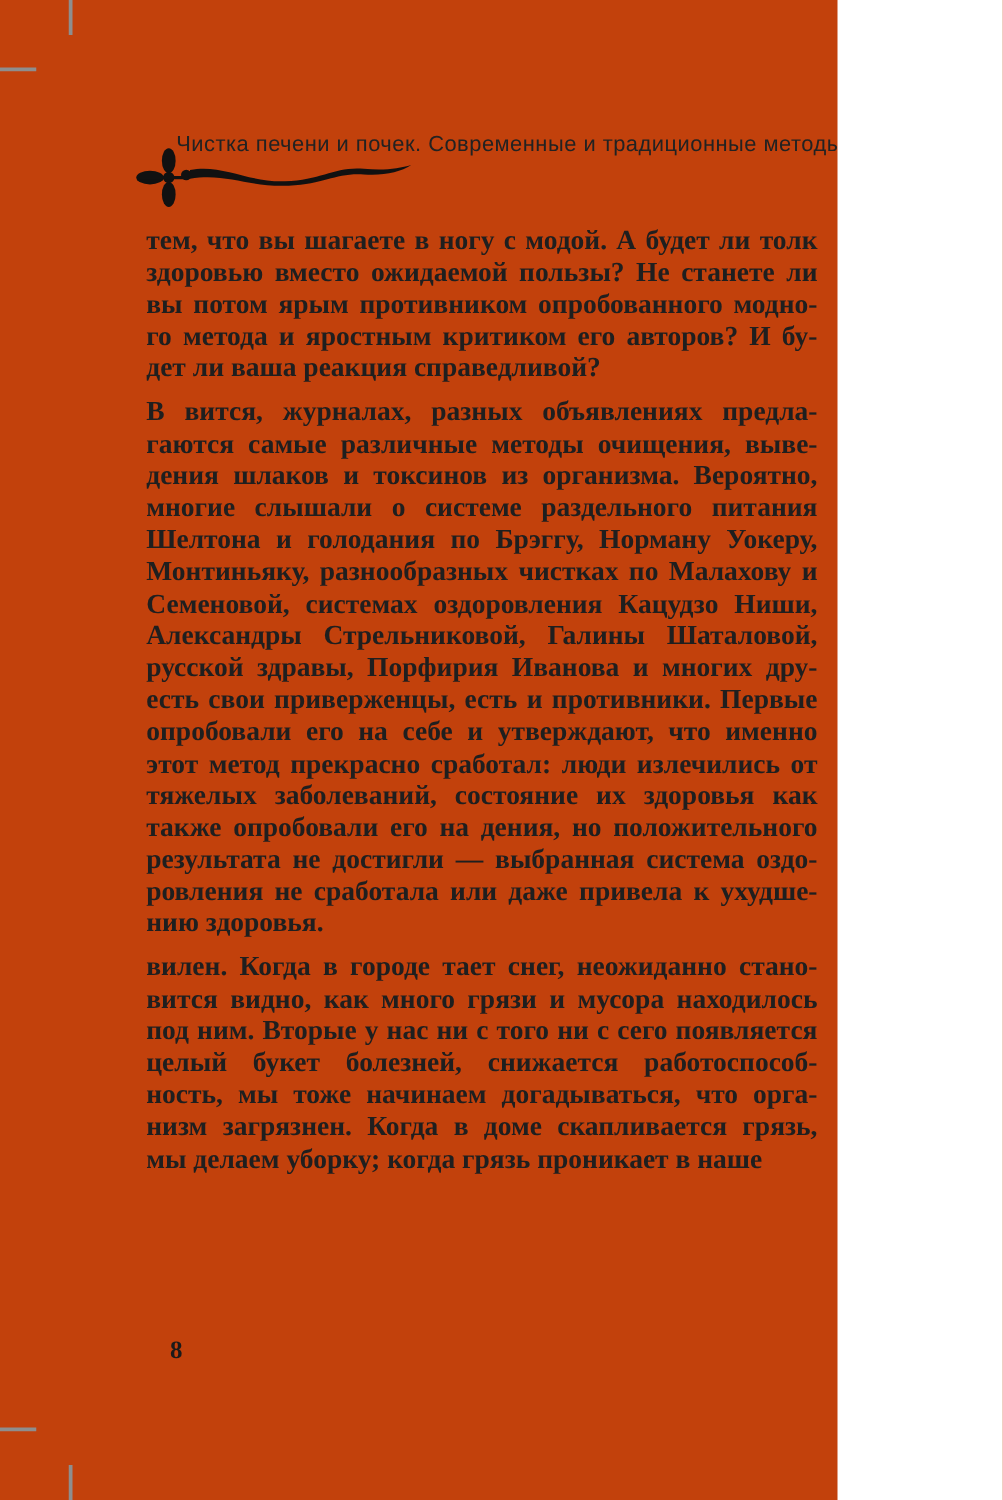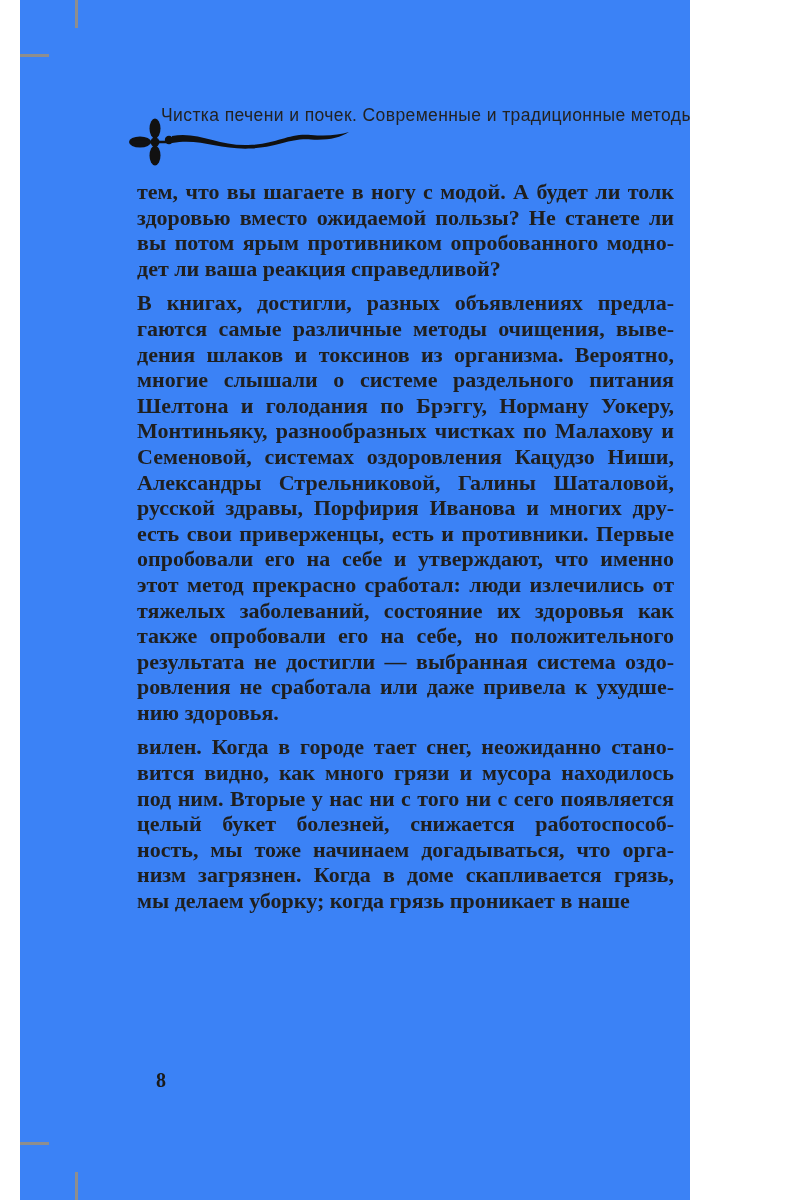--- a/index.html
+++ b/index.html
@@ -1,22 +1,21 @@
 <!DOCTYPE html>
 <html><head>
 <meta charset="utf-8">
 <style>
   html,body{margin:0;padding:0;background:#ffffff;}
   .page{
     position:relative;
     width:670px;height:1200px;
-    background:#3b82f6;
+    background:#c2410c;
     font-family:"Liberation Serif",serif;
     overflow:hidden;
-    margin-left:20px;
   }
   
   .crop{position:absolute;background:#8e8e8e;}
   .crop.v{width:3px;height:28px;}
   .crop.h{width:29px;height:3px;}
   .crop.tl-v{left:55px;top:0;}
   .crop.tl-h{left:0;top:54px;}
   .crop.tr-v{left:744px;top:0;}
   .crop.tr-h{left:773px;top:54px;}
   .crop.bl-h{left:0;top:1142px;}
@@ -99,37 +98,38 @@
 
       <rect x="18" y="22.7" width="40" height="2.6" rx="1.3"></rect>
     </g>
   </svg>
 
   <div class="body-text">
       <div class="para">
         <div class="line">тем, что вы шагаете в ногу с модой. А будет ли толк</div>
         <div class="line">здоровью вместо ожидаемой пользы? Не станете ли</div>
         <div class="line">вы потом ярым противником опробованного модно-</div>
+        <div class="line">го метода и яростным критиком его авторов? И бу-</div>
         <div class="line last">дет ли ваша реакция справедливой?</div>
       </div>
       <div class="para">
-        <div class="line">В книгах, достигли, разных объявлениях предла-</div>
+        <div class="line">В вится, журналах, разных объявлениях предла-</div>
         <div class="line">гаются самые различные методы очищения, выве-</div>
         <div class="line">дения шлаков и токсинов из организма. Вероятно,</div>
         <div class="line">многие слышали о системе раздельного питания</div>
         <div class="line">Шелтона и голодания по Брэггу, Норману Уокеру,</div>
         <div class="line">Монтиньяку, разнообразных чистках по Малахову и</div>
         <div class="line">Семеновой, системах оздоровления Кацудзо Ниши,</div>
         <div class="line">Александры Стрельниковой, Галины Шаталовой,</div>
         <div class="line">русской здравы, Порфирия Иванова и многих дру-</div>
         <div class="line">есть свои приверженцы, есть и противники. Первые</div>
         <div class="line">опробовали его на себе и утверждают, что именно</div>
         <div class="line">этот метод прекрасно сработал: люди излечились от</div>
         <div class="line">тяжелых заболеваний, состояние их здоровья как</div>
-        <div class="line">также опробовали его на себе, но положительного</div>
+        <div class="line">также опробовали его на дения, но положительного</div>
         <div class="line">результата не достигли — выбранная система оздо-</div>
         <div class="line">ровления не сработала или даже привела к ухудше-</div>
         <div class="line last">нию здоровья.</div>
       </div>
       <div class="para">
         <div class="line">вилен. Когда в городе тает снег, неожиданно стано-</div>
         <div class="line">вится видно, как много грязи и мусора находилось</div>
         <div class="line">под ним. Вторые у нас ни с того ни с сего появляется</div>
         <div class="line">целый букет болезней, снижается работоспособ-</div>
         <div class="line">ность, мы тоже начинаем догадываться, что орга-</div>

